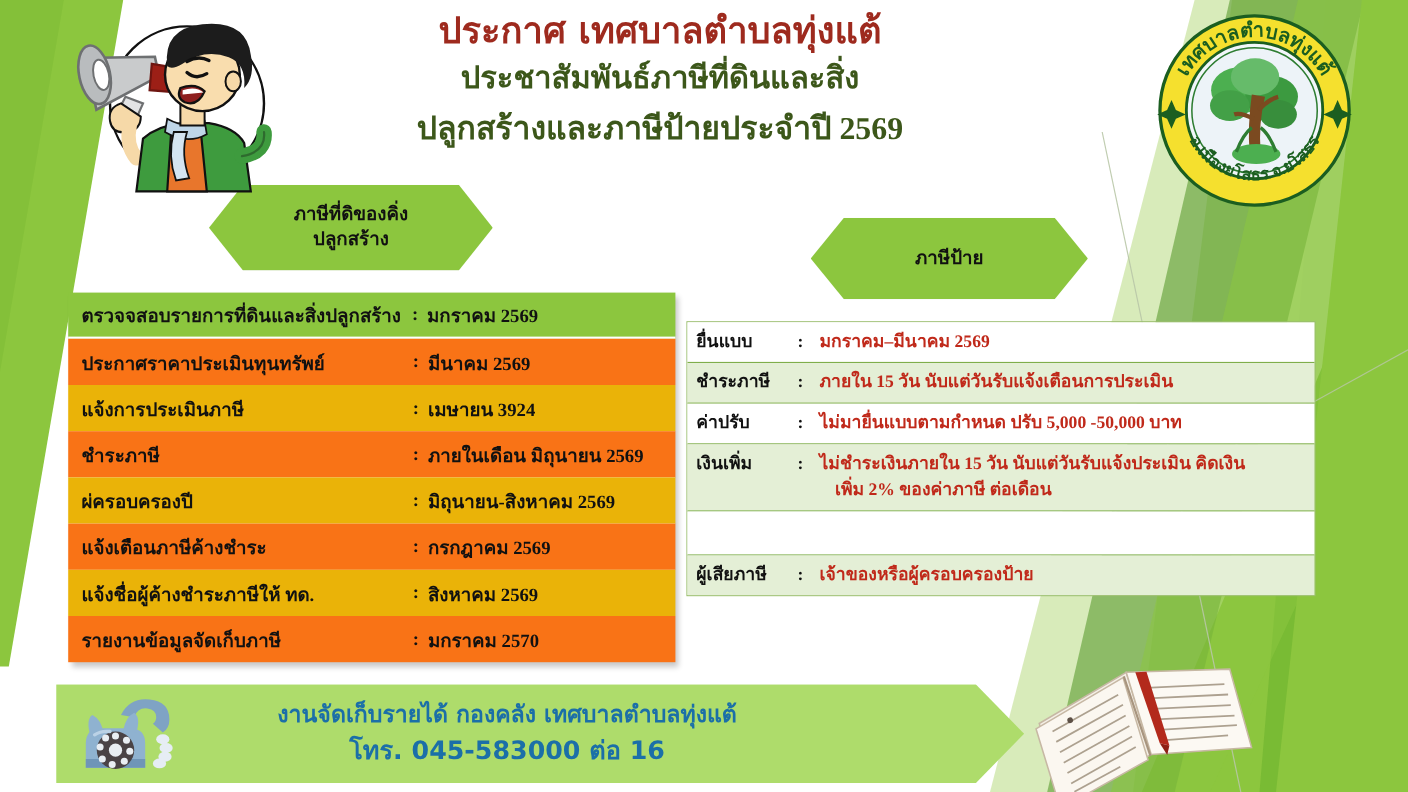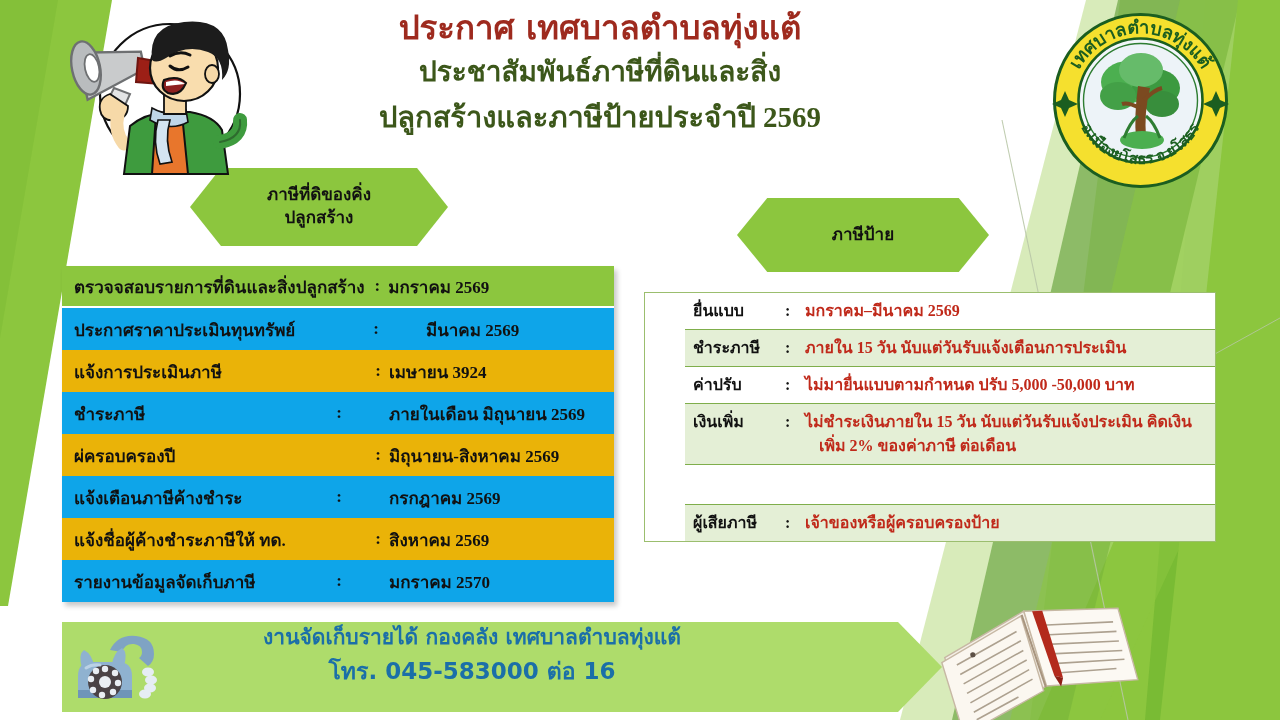--- a/index.html
+++ b/index.html
@@ -94,38 +94,37 @@
     display: flex;
     align-items: center;
     height: 42px;
     padding: 0 10px 0 12px;
     box-sizing: border-box;
     font-family: "Liberation Serif", "DejaVu Serif", serif;
     font-size: 17px;
     font-weight: bold;
     color: #111111;
   }
-  .table-left .row.light { background: #0ea5e9; gap: 39px; }
+  .table-left .row.light { background: #f97316; }
   .table-left .row.dark  { background: #eab308; }
   .table-left .row.first { background: #8CC63E; border-bottom: 2px solid #ffffff; align-items: center; }
   .tl-label { flex: 0 0 auto; white-space: nowrap; }
   .tl-spacer { flex: 1 1 auto; }
   .tl-colon  { flex: 0 0 auto; padding-right: 8px; }
   .tl-value  { flex: 0 0 auto; white-space: nowrap; text-align: left; }
   .tl-first-inline { white-space: nowrap; }
 
   
   .table-right {
     position: absolute;
-    left: 644px; top: 292px;
+    left: 624px; top: 292px;
     width: 572px;
     z-index: 15;
     border: 1px solid #9BBE6E;
     box-sizing: border-box;
-    padding-left: 40px;
   }
   .tr-row {
     display: flex;
     align-items: flex-start;
     border-bottom: 1px solid #7FAE4B;
     box-sizing: border-box;
     min-height: 36px;
     padding: 6px 6px 6px 8px;
   }
   .tr-row:last-child { border-bottom: none; }
@@ -155,26 +154,27 @@
     font-weight: bold;
     color: #C0291A;
     line-height: 1.5;
   }
   .tr-value .line2 { display: block; padding-left: 14px; }
   .tr-row.empty { min-height: 40px; }
 
   
   .footer-banner {
     position: absolute;
-    left: 62px; top: 622px;
+    left: 51px; top: 622px;
     width: 880px; height: 90px;
     background: #AEDC6B;
     clip-path: polygon(0% 0%, 95% 0%, 100% 50%, 95% 100%, 0% 100%);
     z-index: 16;
     display: flex;
+    align-items: center;
   }
   .footer-text {
     width: 100%;
     text-align: center;
     padding-right: 60px;
     box-sizing: border-box;
     font-family: "DejaVu Sans", "Liberation Sans", sans-serif;
     color: #1B6FA8;
     font-weight: bold;
   }

